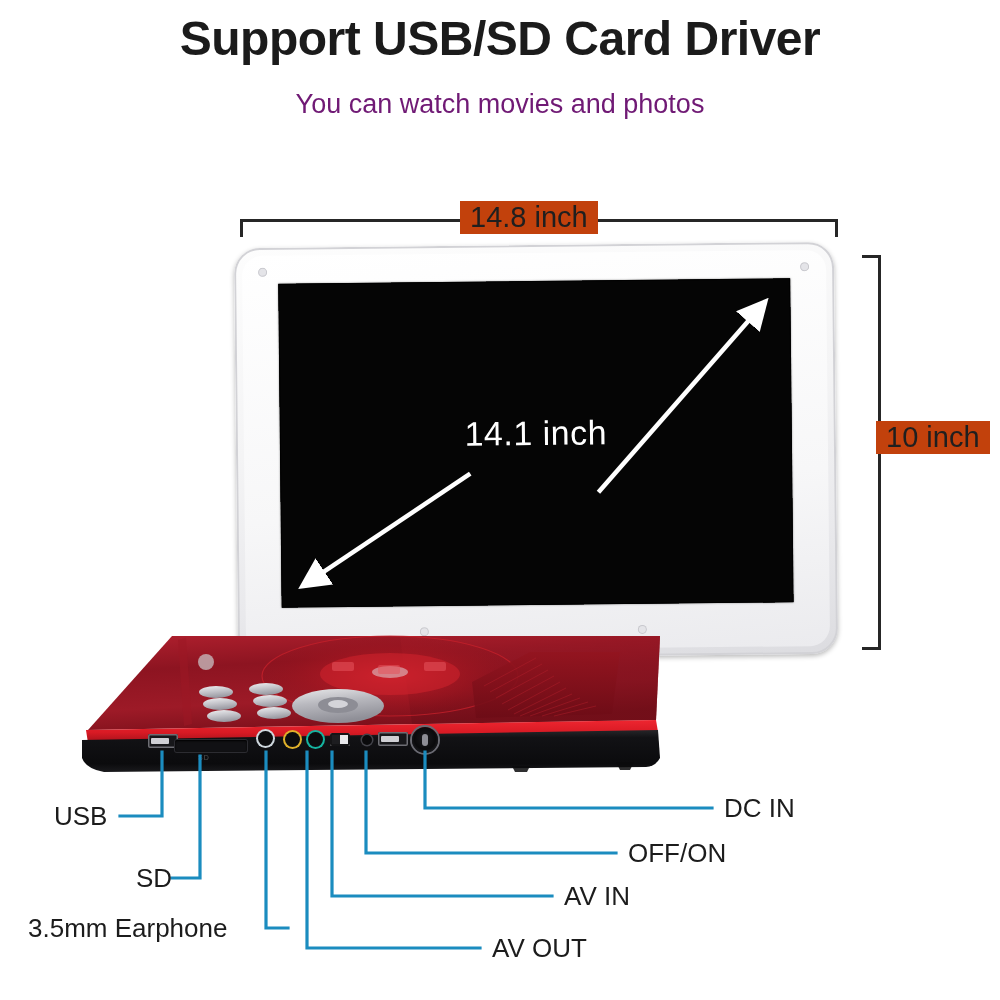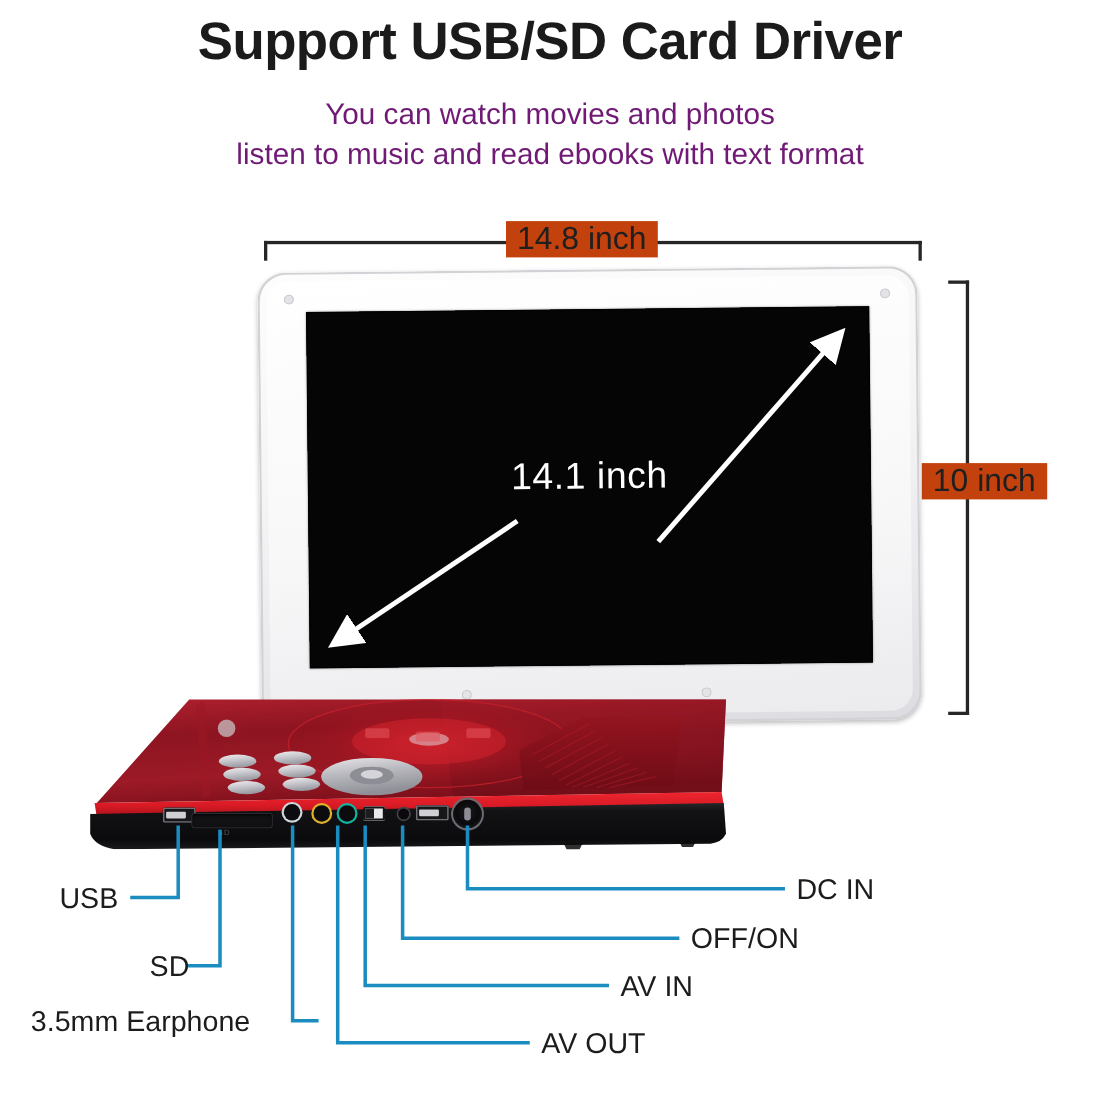--- a/index.html
+++ b/index.html
@@ -125,34 +125,33 @@
   .callout-label.right{text-align:right;}
   .callout-label.left{text-align:right;}
 </style>
 </head>
 <body>
 
 <div class="stage">
 
   <div class="headline">Support USB/SD Card Driver</div>
   <div class="subline sub1">You can watch movies and photos</div>
-  <div class="subline sub2">listen to music and read ebooks with text format</div>
 
   <div>
     <div class="dimline-h" style="left:240px;top:219px;width:598px;"></div>
     <div class="dimtick-v" style="left:240px;top:219px;height:18px;"></div>
     <div class="dimtick-v" style="left:835px;top:219px;height:18px;"></div>
     <div class="dimlabel" style="left:460px;top:201px;">14.8 inch</div>
   </div>
 
   <div>
     <div class="dimline-v" style="left:878px;top:255px;height:395px;"></div>
     <div class="dimtick-h" style="left:862px;top:255px;width:19px;"></div>
     <div class="dimtick-h" style="left:862px;top:647px;width:19px;"></div>
-    <div class="dimlabel" style="left:838px;top:421px;">10 inch</div>
+    <div class="dimlabel" style="left:876px;top:421px;">10 inch</div>
   </div>
 
   <div class="lid">
     <div class="lid-inner-edge"></div>
 
     <div class="lid-dot" style="left:24px;top:20px;"></div>
     <div class="lid-dot" style="left:566px;top:20px;"></div>
     <div class="lid-dot" style="left:182px;top:381px;"></div>
     <div class="lid-dot" style="left:400px;top:381px;"></div>
 

